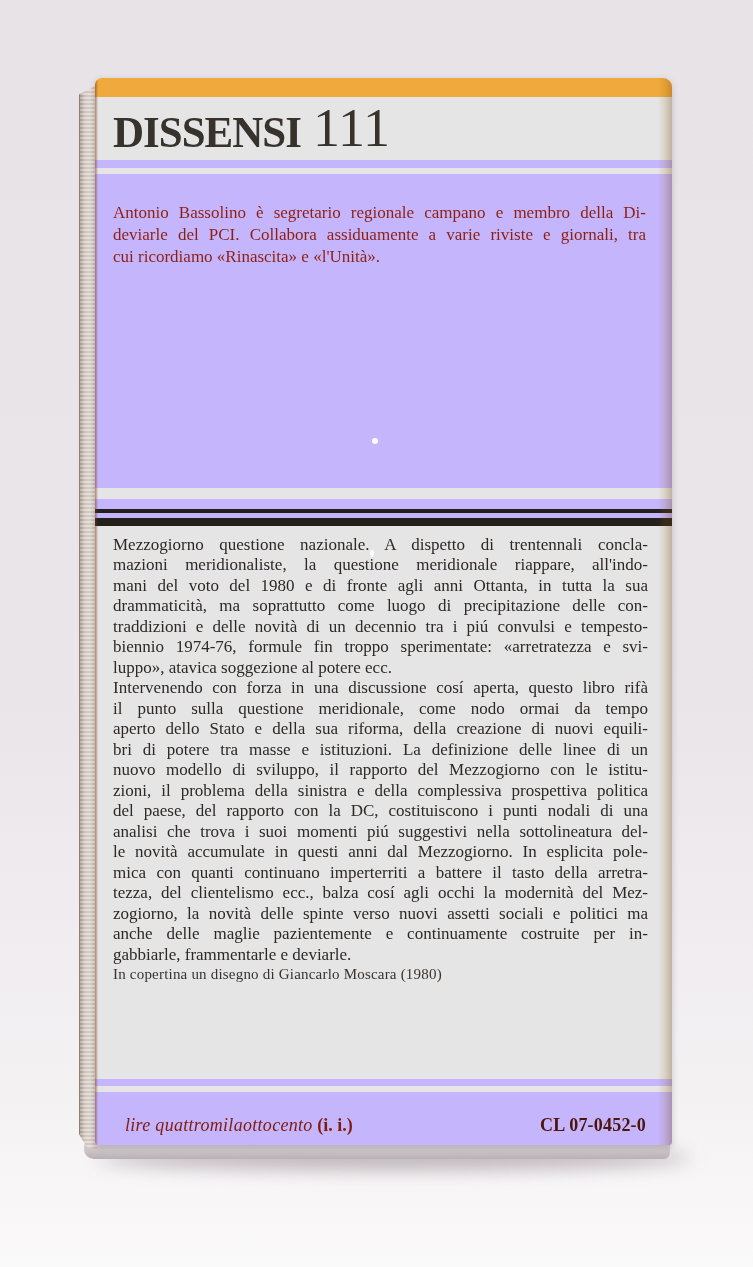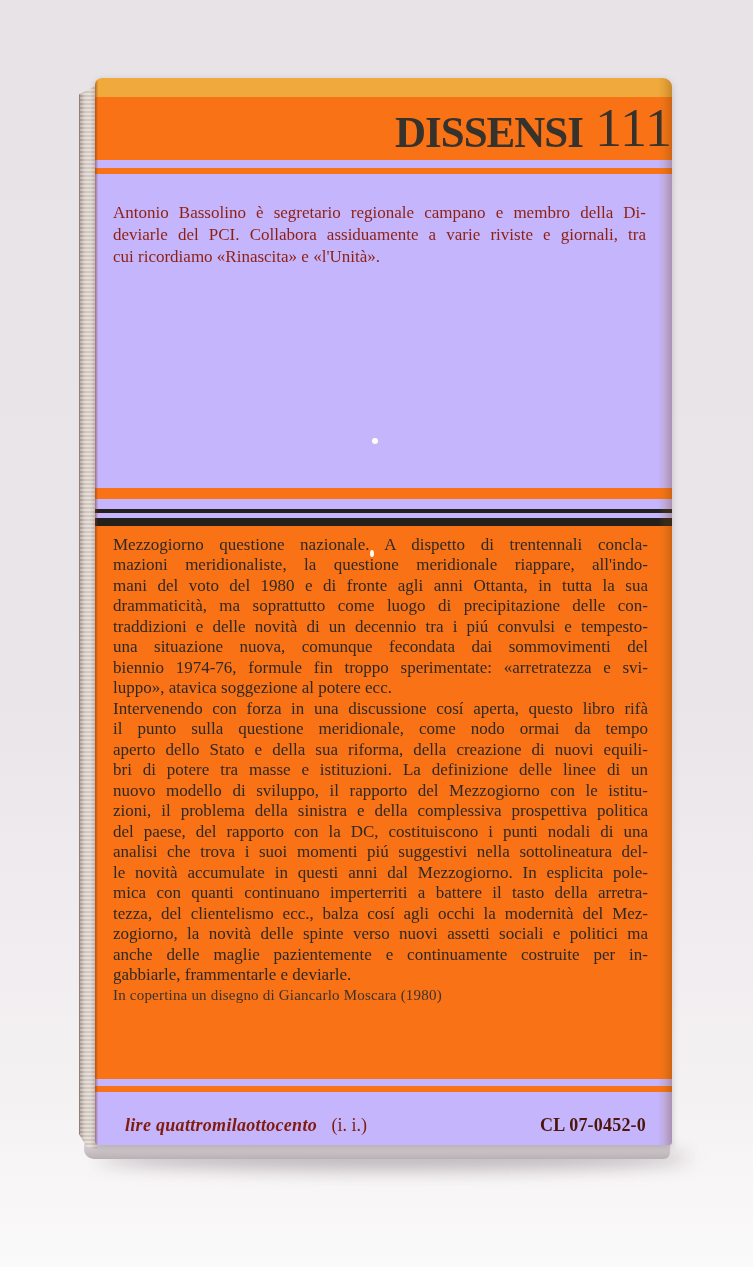--- a/index.html
+++ b/index.html
@@ -52,21 +52,21 @@
     pointer-events: none; z-index: 5;
   }
   .cover .edge-left {
     position: absolute; top: 0; left: 0; bottom: 0; width: 3px;
     background: linear-gradient(90deg, rgba(130,50,25,0.55), rgba(130,50,25,0.05));
     pointer-events: none; z-index: 5;
   }
 
   .orange  { background: #c4b5fd; }
   .orange2 { background: #efa93c; }
-  .white   { background: #f97316; justify-content: flex-end; }
+  .white   { background: #e5e5e5; }
   .black   { background: #24201c; }
 
   .band-top        { height: 20px; }
   .band-title      { height: 67px; display: flex; align-items: center; padding-left: 18px; box-sizing: border-box; }
   .stripe-o1       { height: 9px; }
   .stripe-w1       { height: 6px; }
   .field-bio       { height: 332px; position: relative; box-sizing: border-box; padding: 28px 26px 0 18px; }
   .stripe-w2       { height: 12px; }
   .stripe-o2       { height: 10px; }
   .stripe-b1       { height: 5px; }
@@ -90,22 +90,22 @@
   .bio-text { color: #8e1f10; font-size: 17px; line-height: 22px; }
 
   .tline { text-align: justify; text-align-last: justify; white-space: normal; }
   .tline.last { text-align-last: left; }
 
   .blurb { color: #2d2925; font-size: 17px; line-height: 20.5px; }
 
   .credit { margin-top: 1px; color: #3a332d; font-size: 15px; letter-spacing: 0.2px; }
 
   .price-left { color: #801b0d; font-size: 18px; }
-  .price-left .lire { font-style: italic; font-weight: bold; letter-spacing: 0.3px; }
-  .price-left .iva  { font-style: normal; font-weight: normal; margin-left: 10px; }
+  .price-left .lire { font-style: italic; font-weight: normal; letter-spacing: 0.3px; }
+  .price-left .iva  { font-style: normal; font-weight: bold; margin-left: 0; }
   .catalog-code { color: #4d150c; font-size: 18px; font-weight: bold; letter-spacing: 0.2px; }
 
   .speck { position: absolute; background: #fdfdf6; border-radius: 50%; width: 6px; height: 6px; }
   .speck.s1 { left: 277px; top: 264px; }
   .speck.s2 { left: 275px; top: 376px; width: 4px; height: 7px; }
 </style>
 </head>
 <body>
 
 <div class="photo">
@@ -144,21 +144,20 @@
     <div class="stripe-o3 orange"></div>
     <div class="stripe-b2 black"></div>
 
     <div class="field-body white">
       <div class="blurb">
           <div class="tline">Mezzogiorno questione nazionale. A dispetto di trentennali concla-</div>
           <div class="tline">mazioni meridionaliste, la questione meridionale riappare, all'indo-</div>
           <div class="tline">mani del voto del 1980 e di fronte agli anni Ottanta, in tutta la sua</div>
           <div class="tline">drammaticità, ma soprattutto come luogo di precipitazione delle con-</div>
           <div class="tline">traddizioni e delle novità di un decennio tra i piú convulsi e tempesto-</div>
-          <div class="tline">una situazione nuova, comunque fecondata dai sommovimenti del</div>
           <div class="tline">biennio 1974-76, formule fin troppo sperimentate: «arretratezza e svi-</div>
           <div class="tline last">luppo», atavica soggezione al potere ecc.</div>
         </div>
       <div class="blurb">
           <div class="tline">Intervenendo con forza in una discussione cosí aperta, questo libro rifà</div>
           <div class="tline">il punto sulla questione meridionale, come nodo ormai da tempo</div>
           <div class="tline">aperto dello Stato e della sua riforma, della creazione di nuovi equili-</div>
           <div class="tline">bri di potere tra masse e istituzioni. La definizione delle linee di un</div>
           <div class="tline">nuovo modello di sviluppo, il rapporto del Mezzogiorno con le istitu-</div>
           <div class="tline">zioni, il problema della sinistra e della complessiva prospettiva politica</div>

